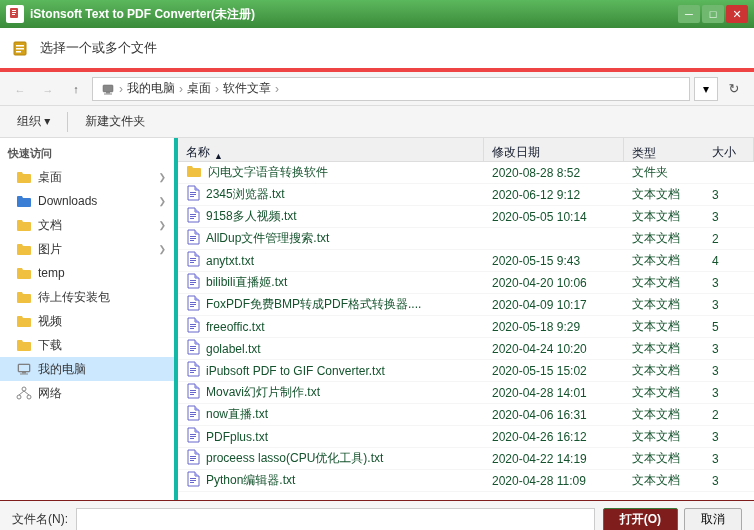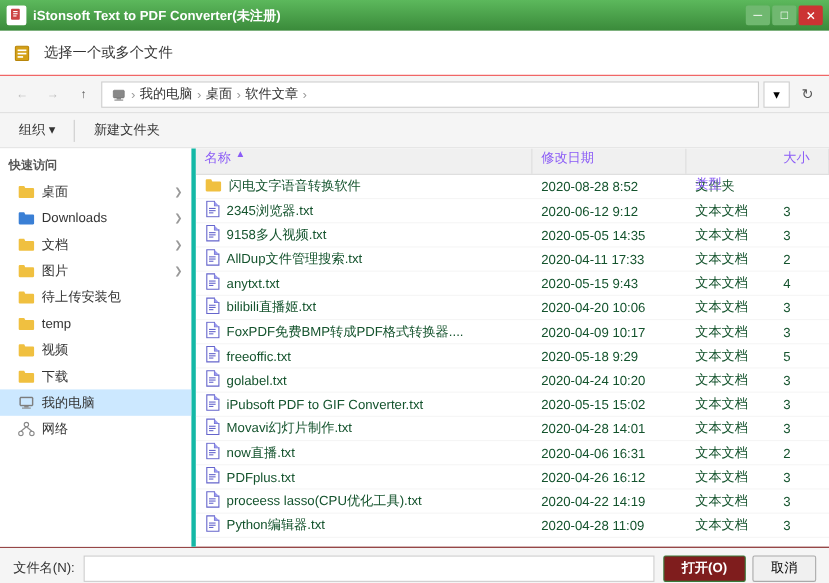--- a/index.html
+++ b/index.html
@@ -51,21 +51,21 @@
       border-radius: 2px;
     }
     .title-btn-min { background: #70b870; color: white; }
     .title-btn-max { background: #70b870; color: white; }
     .title-btn-close { background: #cc3333; color: white; }
 
     
     .dialog-header {
       background: white;
       padding: 20px 12px;
-      border-bottom: 1px solid #ef4444;
+      border-bottom: 4px solid #ef4444;
       display: flex;
       align-items: center;
       gap: 8px;
       height: 36px;
     }
     .dialog-header-icon {
       width: 20px;
       height: 20px;
       display: flex;
       align-items: center;
@@ -225,23 +225,23 @@
       display: flex;
       background: #f0f0f0;
       border-bottom: 1px solid #ddd;
       height: 24px;
       position: sticky;
       top: 0;
     }
     .file-list-header-col {
       padding: 0 8px;
       display: flex;
-      align-items: flex-start;
-      font-size: 12px;
-      color: #8b5cf6;
+      align-items: flex-end;
+      font-size: 12px;
+      color: #0f172a;
       border-right: 1px solid #ddd;
       cursor: pointer;
       user-select: none;
     }
     .col-name { flex: 1; min-width: 200px; }
     .col-date { width: 140px; }
     .col-type { width: 80px; margin-top: 24px; }
     .col-size { width: 50px; }
     .sort-arrow { margin-left: 4px; font-size: 9px; }
 
@@ -406,29 +406,29 @@
       </div>
       <span class="sidebar-item-label">图片</span>
       <span class="sidebar-item-arrow">❯</span>
     </div>
     <div class="sidebar-item">
       <div class="sidebar-item-icon folder-icon">
         <svg width="16" height="14" viewBox="0 0 16 14">
             <path d="M1 3 Q1 2 2 2 L6 2 L7 4 L14 4 Q15 4 15 5 L15 12 Q15 13 14 13 L2 13 Q1 13 1 12 Z" fill="#f0c040"></path>
           </svg>
       </div>
-      <span class="sidebar-item-label">待上传安装包</span>
+      <span class="sidebar-item-label">temp</span>
     </div>
     <div class="sidebar-item">
       <div class="sidebar-item-icon folder-icon">
         <svg width="16" height="14" viewBox="0 0 16 14">
             <path d="M1 3 Q1 2 2 2 L6 2 L7 4 L14 4 Q15 4 15 5 L15 12 Q15 13 14 13 L2 13 Q1 13 1 12 Z" fill="#f0c040"></path>
           </svg>
       </div>
-      <span class="sidebar-item-label">temp</span>
+      <span class="sidebar-item-label">待上传安装包</span>
     </div>
     <div class="sidebar-item">
       <div class="sidebar-item-icon folder-icon">
         <svg width="16" height="14" viewBox="0 0 16 14">
             <path d="M1 3 Q1 2 2 2 L6 2 L7 4 L14 4 Q15 4 15 5 L15 12 Q15 13 14 13 L2 13 Q1 13 1 12 Z" fill="#f0c040"></path>
           </svg>
       </div>
       <span class="sidebar-item-label">视频</span>
     </div>
     <div class="sidebar-item">
@@ -512,36 +512,35 @@
     <div class="file-cell cell-name">
       <span class="file-icon"><svg width="14" height="16" viewBox="0 0 14 16">
                 <path d="M2 1 L9 1 L9 5 L13 5 L13 15 L2 15 Z" fill="white" stroke="#6666cc" stroke-width="1"></path>
                 <path d="M9 1 L13 5 L9 5 Z" fill="#9999ee"></path>
                 <rect x="4" y="7" width="6" height="1" fill="#6666cc"></rect>
                 <rect x="4" y="9" width="6" height="1" fill="#6666cc"></rect>
                 <rect x="4" y="11" width="4" height="1" fill="#6666cc"></rect>
               </svg></span>
       <span>9158多人视频.txt</span>
     </div>
-    <div class="file-cell cell-date">2020-05-05 14:35</div>
+    <div class="file-cell cell-date">2020-05-05 10:14</div>
     <div class="file-cell cell-type">文本文档</div>
     <div class="file-cell cell-size">3</div>
   </div>
         <div class="file-row">
     <div class="file-cell cell-name">
       <span class="file-icon"><svg width="14" height="16" viewBox="0 0 14 16">
                 <path d="M2 1 L9 1 L9 5 L13 5 L13 15 L2 15 Z" fill="white" stroke="#6666cc" stroke-width="1"></path>
                 <path d="M9 1 L13 5 L9 5 Z" fill="#9999ee"></path>
                 <rect x="4" y="7" width="6" height="1" fill="#6666cc"></rect>
                 <rect x="4" y="9" width="6" height="1" fill="#6666cc"></rect>
                 <rect x="4" y="11" width="4" height="1" fill="#6666cc"></rect>
               </svg></span>
       <span>AllDup文件管理搜索.txt</span>
     </div>
-    <div class="file-cell cell-date">2020-04-11 17:33</div>
     <div class="file-cell cell-type">文本文档</div>
     <div class="file-cell cell-size">2</div>
   </div>
         <div class="file-row">
     <div class="file-cell cell-name">
       <span class="file-icon"><svg width="14" height="16" viewBox="0 0 14 16">
                 <path d="M2 1 L9 1 L9 5 L13 5 L13 15 L2 15 Z" fill="white" stroke="#6666cc" stroke-width="1"></path>
                 <path d="M9 1 L13 5 L9 5 Z" fill="#9999ee"></path>
                 <rect x="4" y="7" width="6" height="1" fill="#6666cc"></rect>
                 <rect x="4" y="9" width="6" height="1" fill="#6666cc"></rect>

